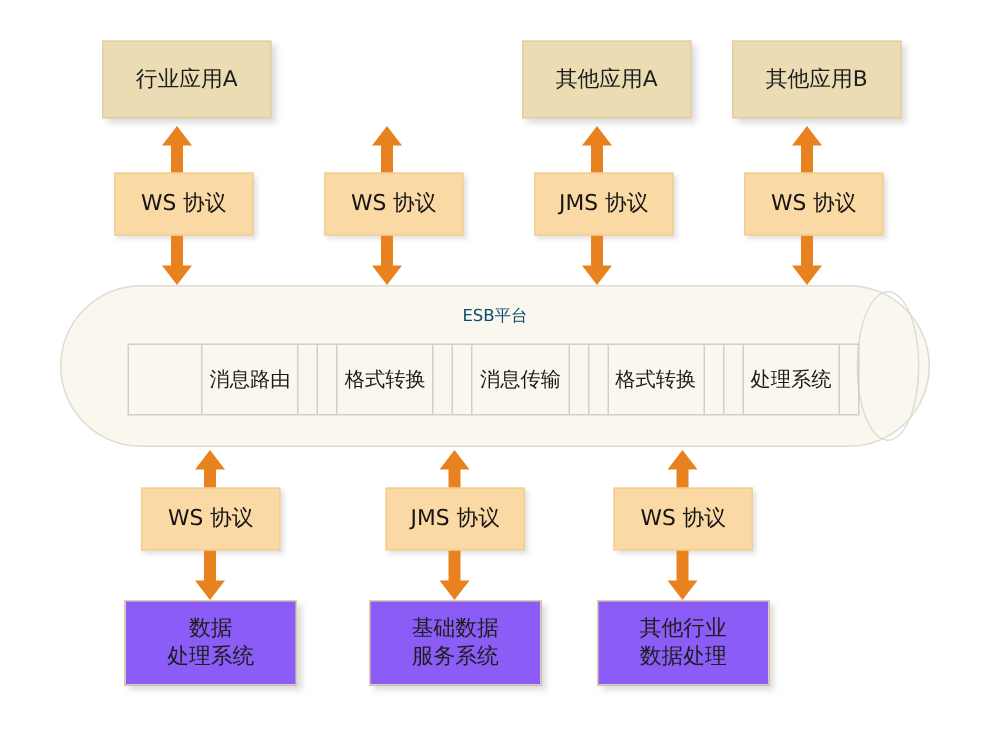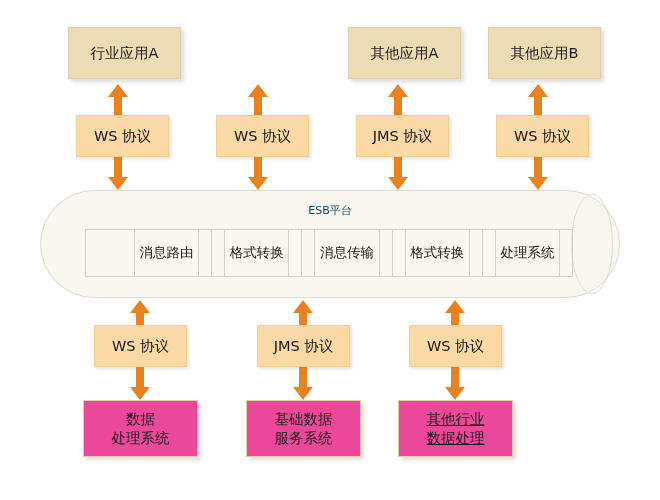--- a/index.html
+++ b/index.html
@@ -32,21 +32,21 @@
     border: 1px solid #4d7c0f;
     box-shadow: 3px 3px 4px rgba(140,140,140,0.30);
   }
   .app-node {
     background: #ecdcb4;
     border-color: #e0cfa6;
     font-size: 14.5px;
     color: #1d1d1d;
   }
   .sys-node {
-    background: #ec4899;
+    background: #8b5cf6;
     border-color: #e0cfa6;
     font-size: 14.5px;
     color: #1d1d1d;
   }
   .proto-node {
     background: #fbd9a5;
     border-color: #f4cd91;
     font-size: 14.5px;
     color: #141414;
     box-shadow: 2px 2px 3px rgba(150,150,150,0.28);
@@ -253,18 +253,18 @@
   </div>
 
   <div class="node sys-node" style="left:83px; top:400px; width:115px; height:57px;">
     <span class="line">数据</span>
     <span class="line">处理系统</span>
   </div>
   <div class="node sys-node" style="left:246px; top:400px; width:115px; height:57px;">
     <span class="line">基础数据</span>
     <span class="line">服务系统</span>
   </div>
-  <div class="node sys-node" style="left:398px; top:400px; width:115px; height:57px;text-decoration:underline;">
+  <div class="node sys-node" style="left:398px; top:400px; width:115px; height:57px;">
     <span class="line">其他行业</span>
     <span class="line">数据处理</span>
   </div>
 
 </div>
 
 </body></html>

